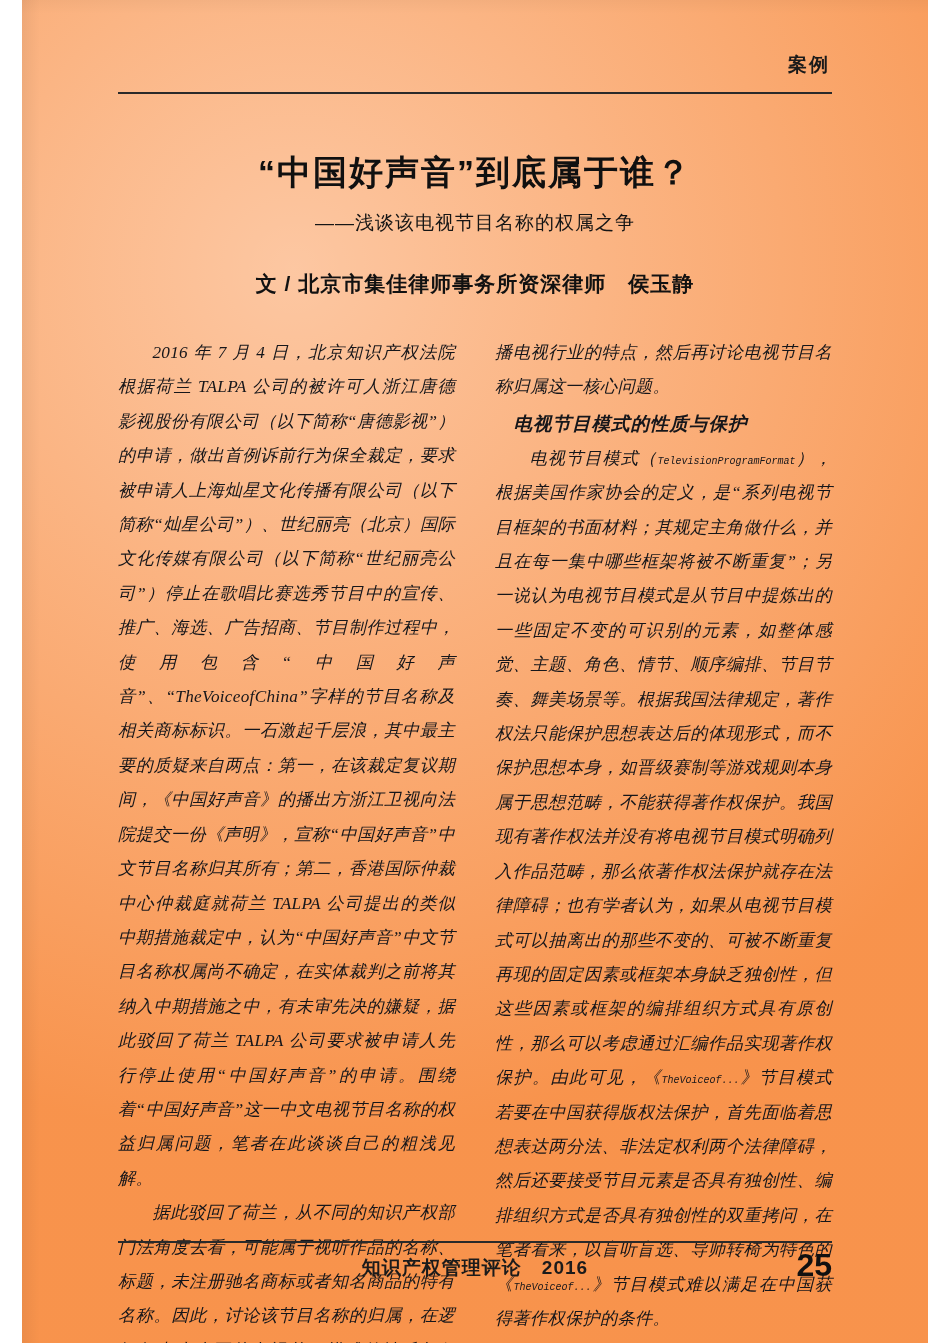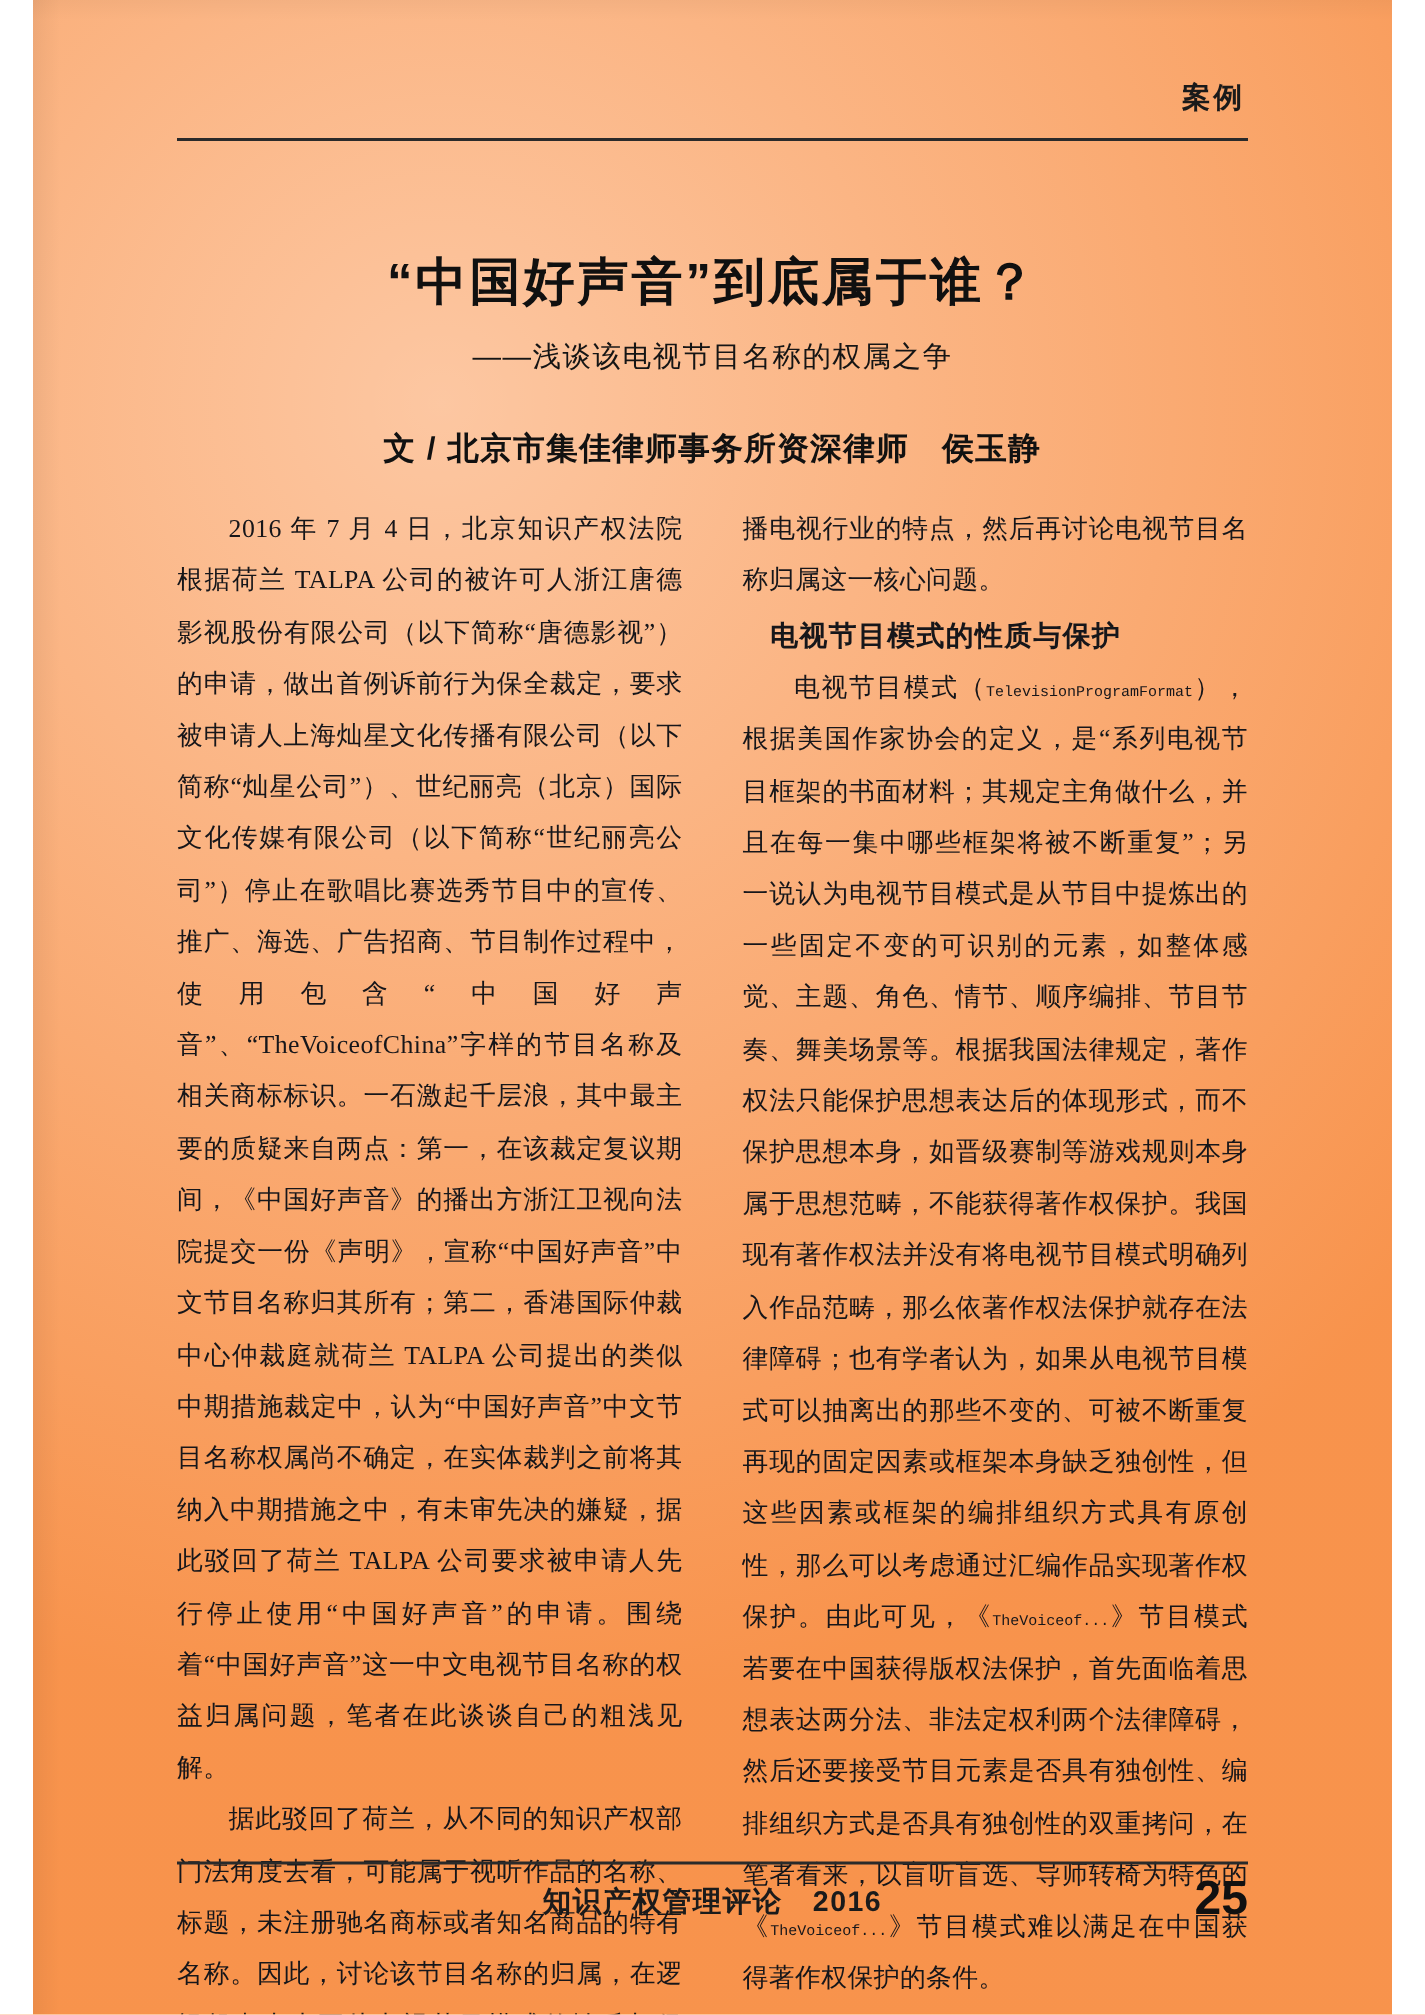--- a/index.html
+++ b/index.html
@@ -58,21 +58,21 @@
     left: 96px;
     right: 96px;
     text-align: center;
   }
   .doc-title {
     font-size: 34px;
     font-weight: bold;
     letter-spacing: 2px;
     font-family: "Liberation Sans", sans-serif;
     color: #101010;
-    margin: 15px 0 14px 0;
+    margin: 0 0 14px 0;
   }
   .doc-subtitle {
     font-size: 19px;
     letter-spacing: 1px;
     font-family: "Liberation Sans", sans-serif;
     color: #151515;
     margin: 0 0 34px 0;
   }
   .byline {
     font-size: 21px;
@@ -83,20 +83,21 @@
     margin: 12px;
   }
   .columns {
     position: absolute;
     top: 336px;
     left: 96px;
     right: 96px;
     bottom: 120px;
     display: flex;
     gap: 40px;
+    font-style: italic;
   }
   .col {
     flex: 1 1 0;
     font-size: 17.2px;
     line-height: 2.0;
     text-align: justify;
     text-justify: inter-ideograph;
     letter-spacing: 0.3px;
   }
   .col p {

